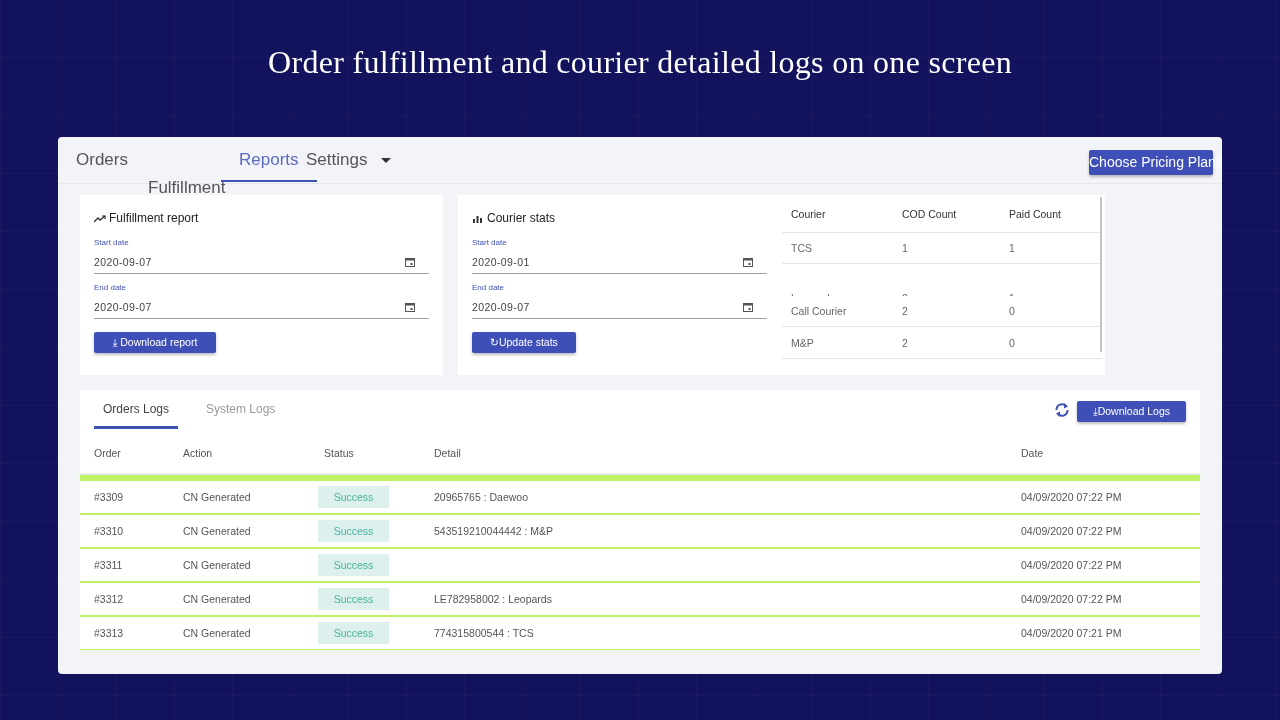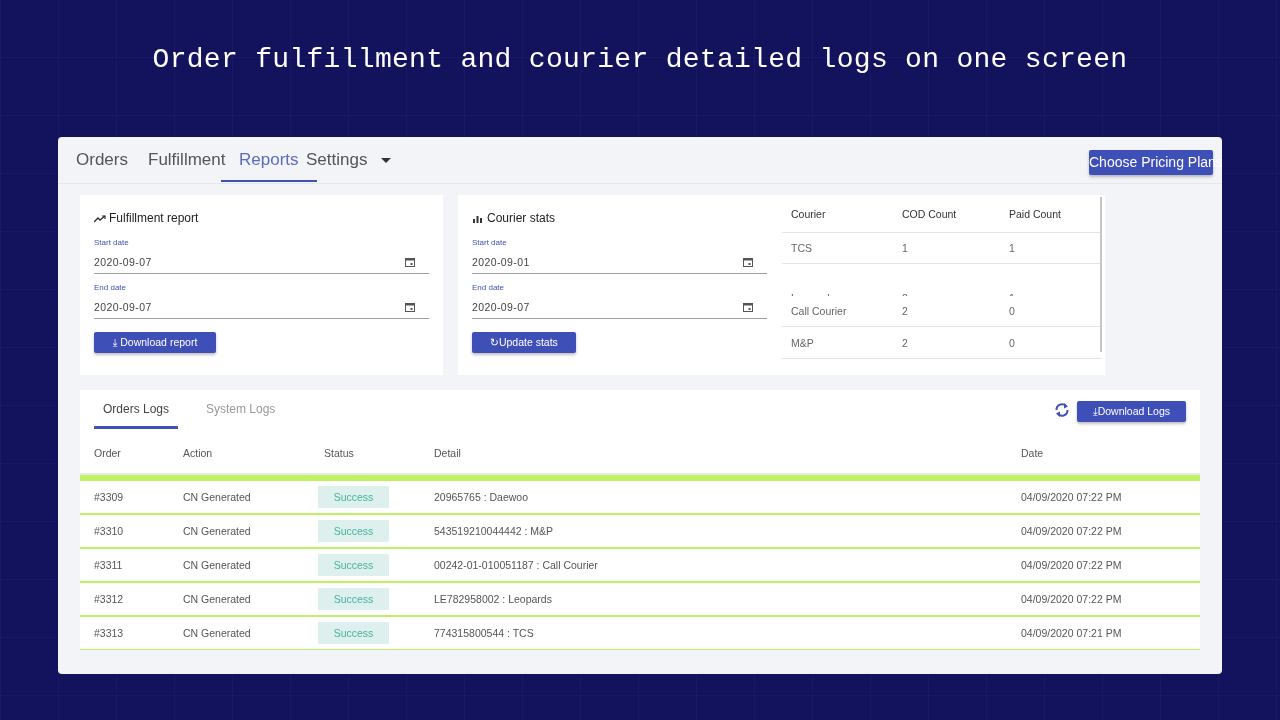--- a/index.html
+++ b/index.html
@@ -13,43 +13,43 @@
   .bg-pattern {
     position: absolute; inset: 0;
     background-image:
       linear-gradient(90deg, rgba(255,255,255,0.025) 1px, transparent 1px),
       linear-gradient(0deg, rgba(255,255,255,0.025) 1px, transparent 1px);
     background-size: 58px 58px;
   }
   .headline {
     position: absolute; top: 44px; left: 0; width: 1280px;
     text-align: center; color: #ffffff;
-    font-family: Liberation Mono, monospace;
-    font-size: 28px; font-weight: 300; letter-spacing: 0.3px;
+    font-family: Liberation Serif, serif;
+    font-size: 32px; font-weight: 300; letter-spacing: 0.3px;
   }
   .app {
     position: absolute; left: 58px; top: 137px; width: 1164px; height: 537px;
     background: #f3f4f8; border-radius: 4px; overflow: hidden;
   }
   
   .topnav {
     position: absolute; left: 0; top: 0; width: 100%; height: 47px;
     border-bottom: 1px solid #e6e7ec;
   }
   .tab {
     position: absolute; top: 0; height: 47px; line-height: 45px;
     font-size: 17px; color: #555; cursor: pointer;
   }
   .tab.active { color: #5c6bc0; }
   .tab.active::after {
     content: ""; position: absolute; left: -18px; right: -18px; bottom: 2px;
     height: 2px; background: #3f51b5;
   }
   .tab-orders { left: 18px; }
-  .tab-fulfillment { left: 90px; }
+  .tab-fulfillment { left: 90px; margin-top: 28px; }
   .tab-reports { left: 181px; }
   .tab-settings { left: 248px; }
   .caret {
     display: inline-block; width: 0; height: 0; margin-left: 14px;
     border-left: 5px solid transparent; border-right: 5px solid transparent;
     border-top: 5px solid #333; vertical-align: middle;
   }
   .btn {
     position: absolute; background: #3f4fb8; color: #fff;
     font-size: 14px; border-radius: 2px; text-align: center;
@@ -265,21 +265,20 @@
       <span class="col-order">#3310</span>
       <span class="col-action">CN Generated</span>
       <div class="badge">Success</div>
       <span class="col-detail">543519210044442 : M&amp;P</span>
       <span class="col-date">04/09/2020 07:22 PM</span>
     </div>
     <div class="lrow" style="top:159px">
       <span class="col-order">#3311</span>
       <span class="col-action">CN Generated</span>
       <div class="badge">Success</div>
-      <span class="col-detail">00242-01-010051187 : Call Courier</span>
       <span class="col-date">04/09/2020 07:22 PM</span>
     </div>
     <div class="lrow" style="top:193px">
       <span class="col-order">#3312</span>
       <span class="col-action">CN Generated</span>
       <div class="badge">Success</div>
       <span class="col-detail">LE782958002 : Leopards</span>
       <span class="col-date">04/09/2020 07:22 PM</span>
     </div>
     <div class="lrow" style="top:227px">

